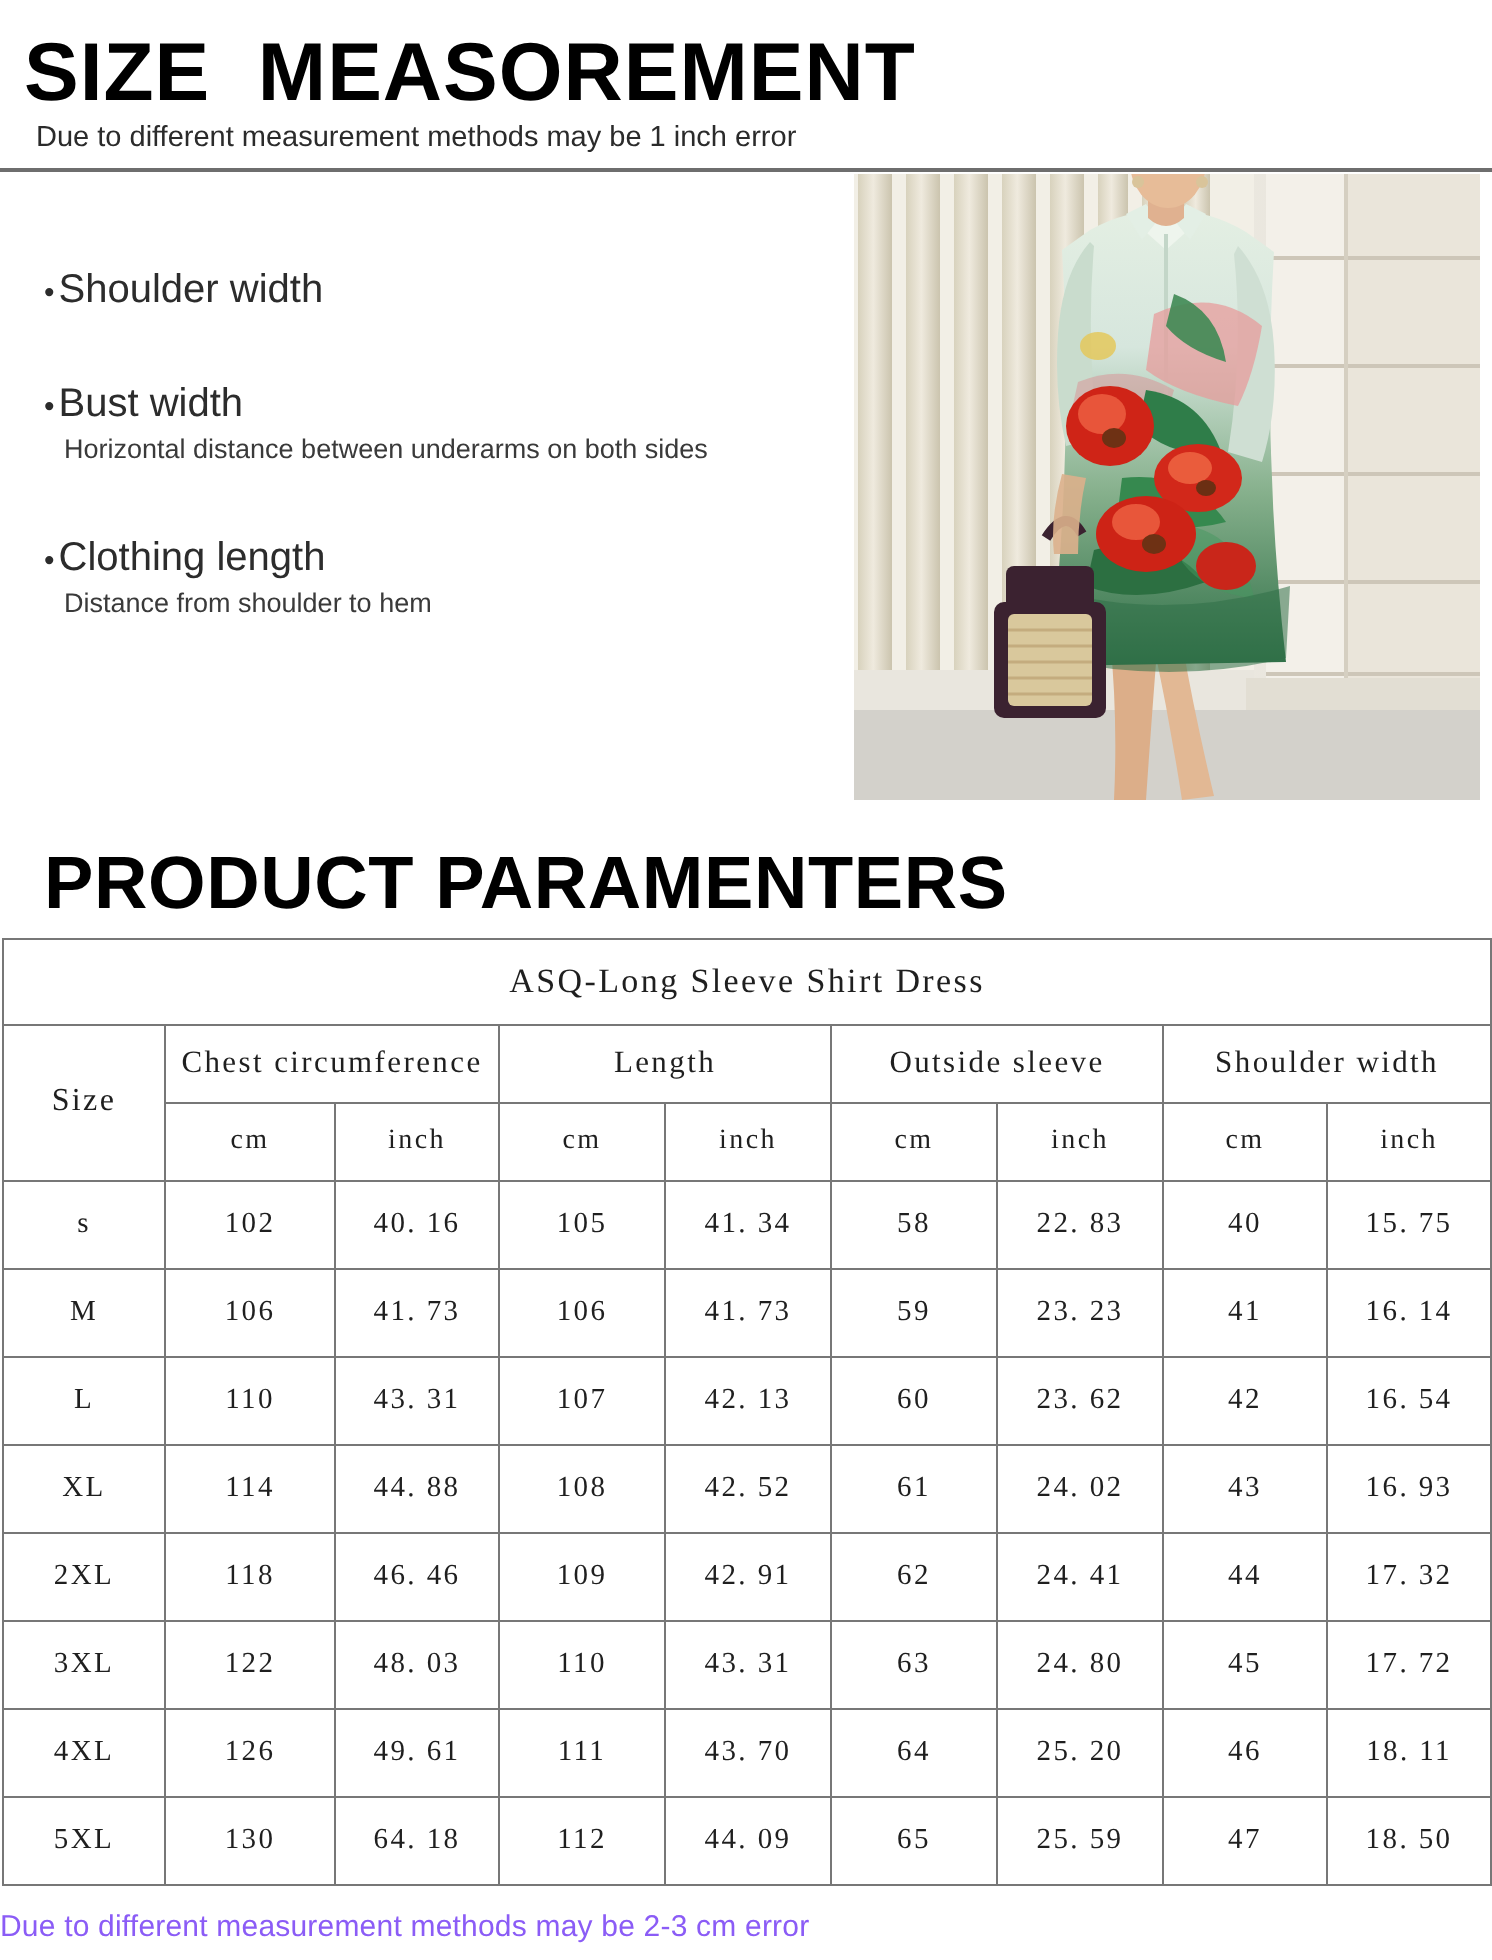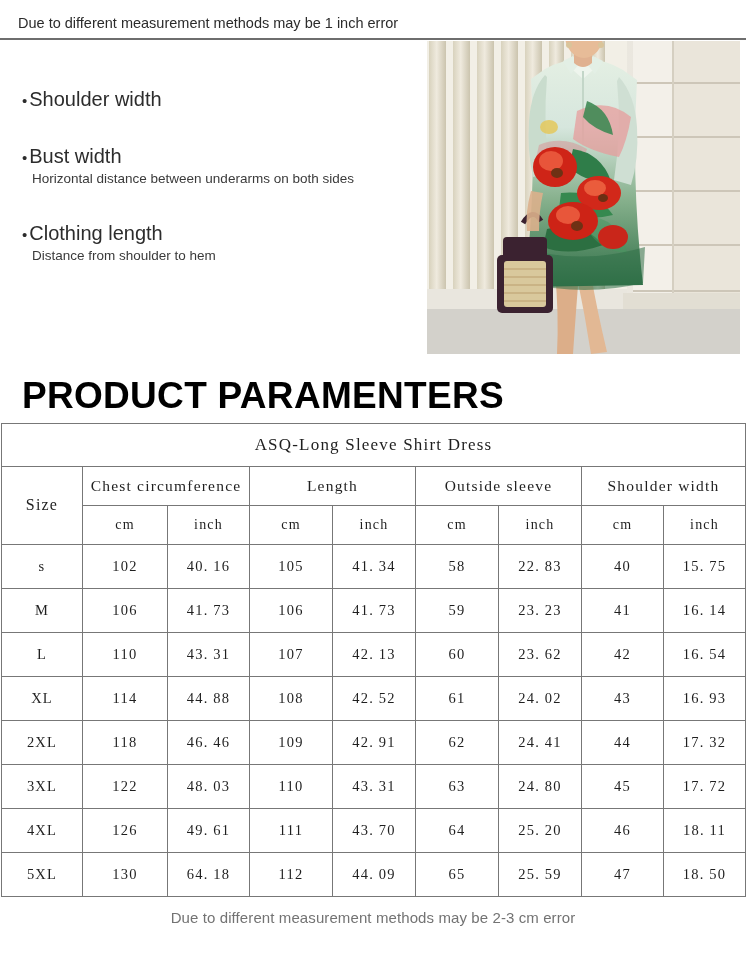--- a/index.html
+++ b/index.html
@@ -148,31 +148,31 @@
     height: 41px;
     font-size: 14.5px;
   }
   .size-cell {
     font-size: 14.5px;
     letter-spacing: 1.2px;
   }
 
   
   .footer-note {
-    text-align: center;
     font-size: 15px;
-    color: #737373;
+    color: #8b5cf6;
     margin: 12px 0 0 0;
     letter-spacing: 0.1px;
   }
 </style>
 </head>
 <body>
 
 <div class="header-block">
+  <div class="main-title">SIZE  MEASOREMENT</div>
   <div class="sub-note">Due to different measurement methods may be 1 inch error</div>
   <div class="rule-top"></div>
 </div>
 
 <div class="middle">
 
   <div class="instructions">
 
     <div class="instr-item">
       <div class="instr-term">

